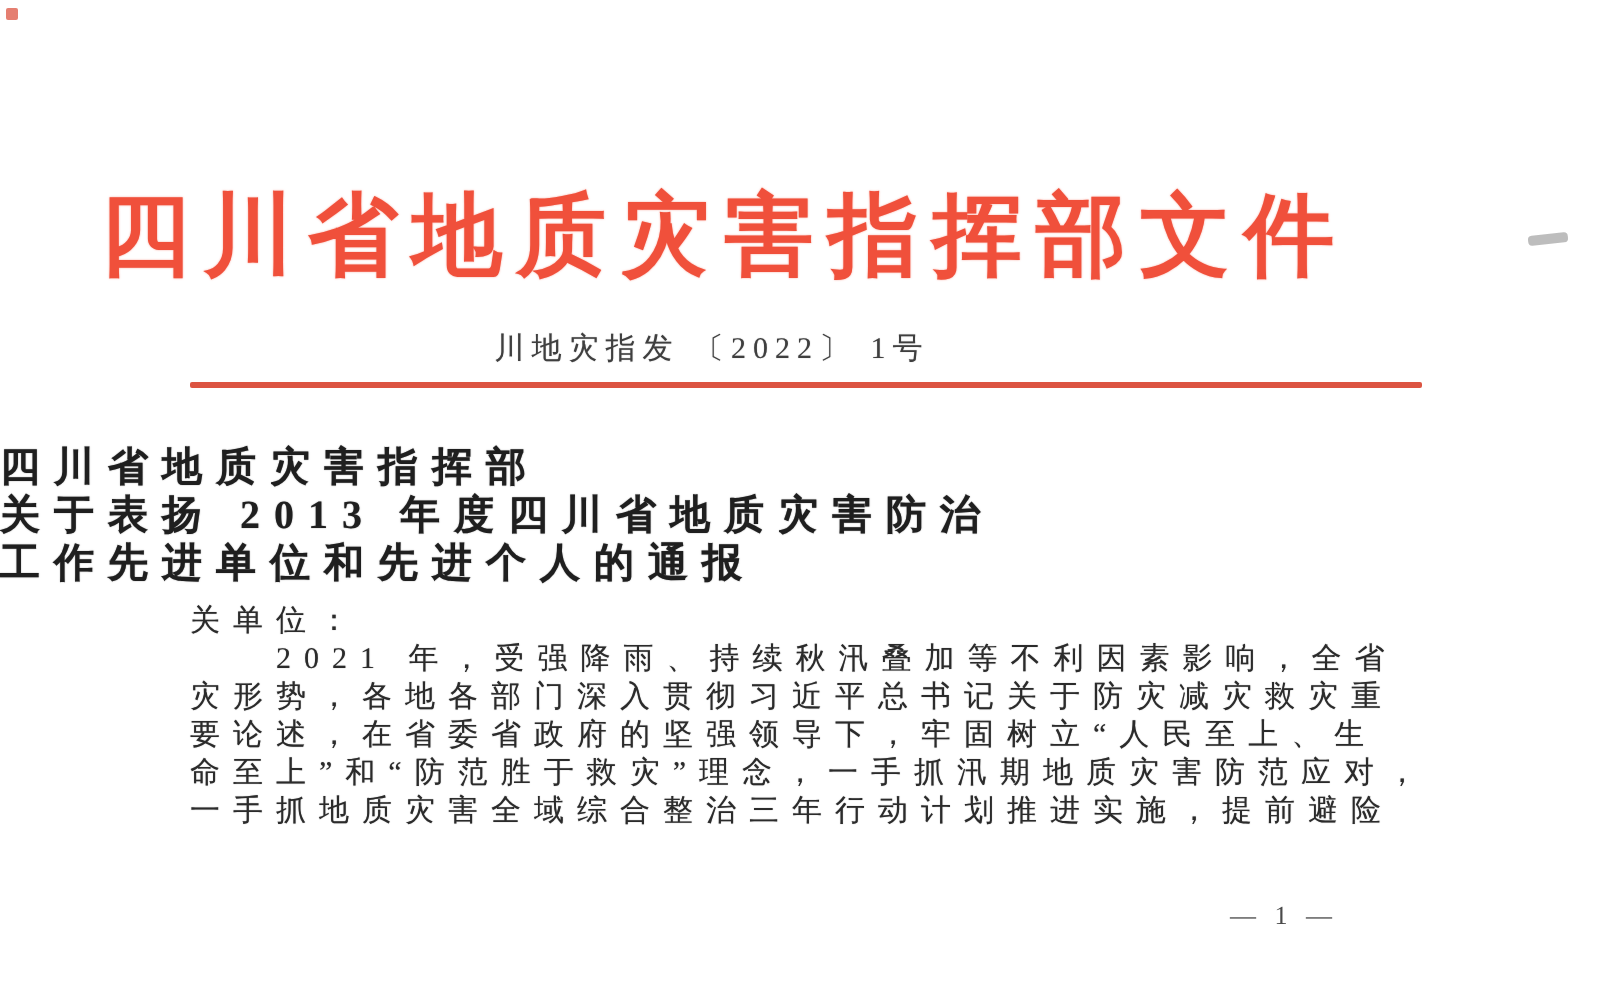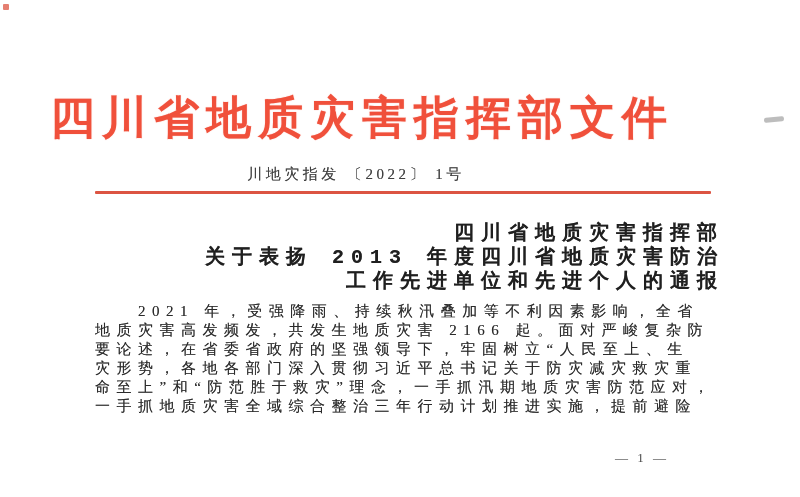--- a/index.html
+++ b/index.html
@@ -46,28 +46,27 @@
   .red-rule {
     position: absolute;
     top: 191px; left: 95px;
     width: 616px; height: 3px;
     background: var(--rule-red);
     border-radius: 1px;
   }
   .doc-title {
     position: absolute;
     top: 222px; left: 0; right: 0;
-    text-align: right;
+    text-align: left;
     color: var(--title-ink);
     font-weight: 700;
     font-size: 20px;
     line-height: 24px;
     letter-spacing: 7px;
     text-shadow: 0 0 0.6px rgba(30,30,30,0.6);
-    font-family: Liberation Mono, monospace;
   }
   .doc-title .title-line { white-space: nowrap; }
   .body-text {
     position: absolute;
     top: 302px; left: 95px;
     width: 640px;
     color: var(--body-ink);
     font-size: 15px;
     line-height: 19px;
     letter-spacing: 6.5px;
@@ -114,23 +113,23 @@
 
   <div class="red-rule"></div>
 
   <div class="doc-title">
     <div class="title-line">四川省地质灾害指挥部</div>
     <div class="title-line">关于表扬 2013 年度四川省地质灾害防治</div>
     <div class="title-line">工作先进单位和先进个人的通报</div>
   </div>
 
   <div class="body-text">
+    <div class="body-line">关单位：</div>
     <div class="body-line">　　2021 年，受强降雨、持续秋汛叠加等不利因素影响，全省</div>
-    <div class="body-line">地质灾害高发频发，共发生地质灾害 2166 起。面对严峻复杂防</div>
+    <div class="body-line">灾形势，各地各部门深入贯彻习近平总书记关于防灾减灾救灾重</div>
     <div class="body-line">要论述，在省委省政府的坚强领导下，牢固树立“人民至上、生</div>
-    <div class="body-line">灾形势，各地各部门深入贯彻习近平总书记关于防灾减灾救灾重</div>
     <div class="body-line">命至上”和“防范胜于救灾”理念，一手抓汛期地质灾害防范应对，</div>
     <div class="body-line">一手抓地质灾害全域综合整治三年行动计划推进实施，提前避险</div>
   </div>
 
   <div class="page-number">— 1 —</div>
 
 </div>
 
 </body></html>

